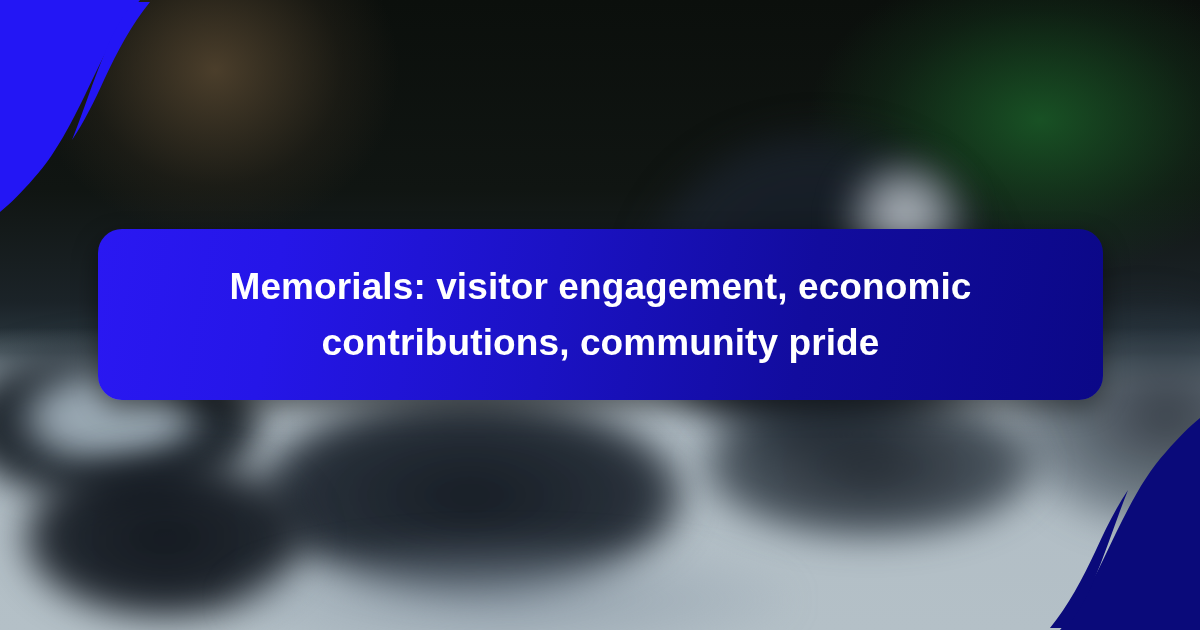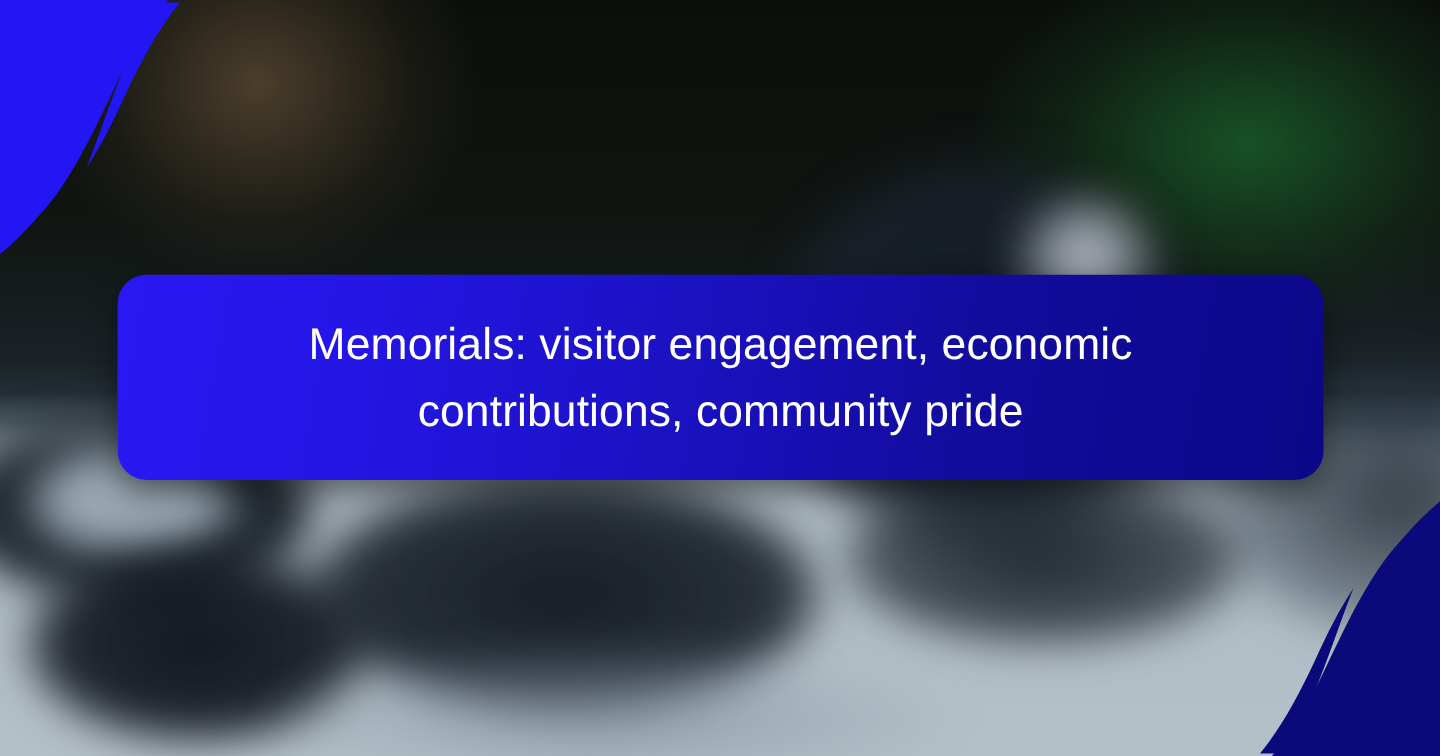--- a/index.html
+++ b/index.html
@@ -98,21 +98,21 @@
     box-shadow:0 10px 26px rgba(0,0,0,0.45);
     display:flex;
     align-items:center;
     justify-content:center;
     padding:0 46px;
   }
 
   .card-title {
     color:#ffffff;
     font-size:37px;
-    font-weight:400;
+    font-weight:700;
     line-height:56px;
     text-align:center;
     letter-spacing:0.1px;
     max-width:760px;
   }
 </style>
 </head>
 <body>
 
 <div id="stage">

